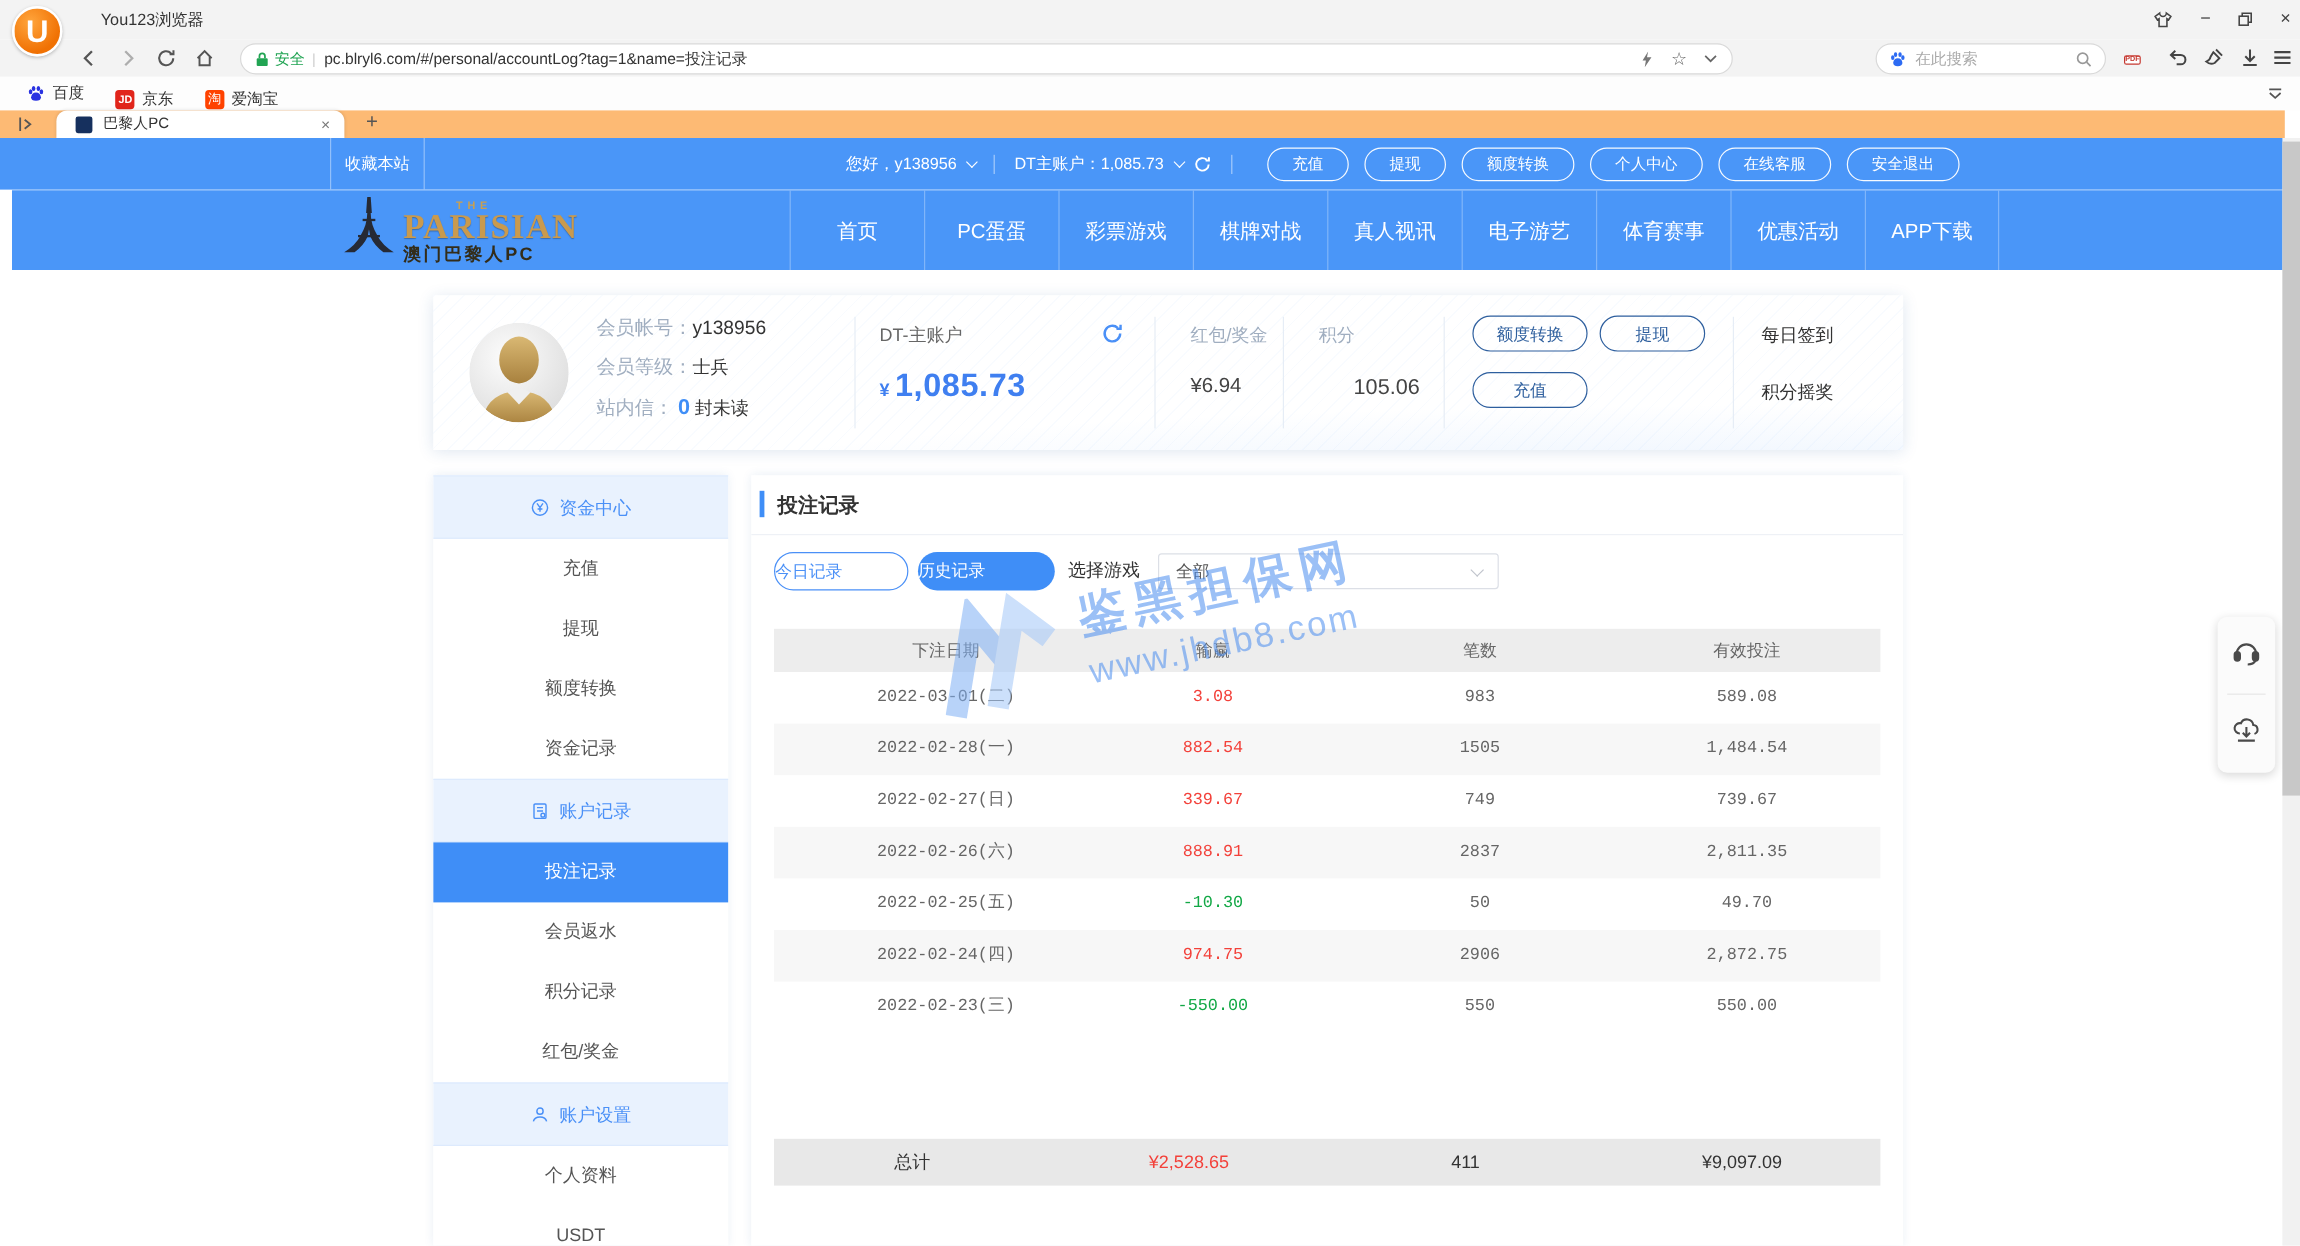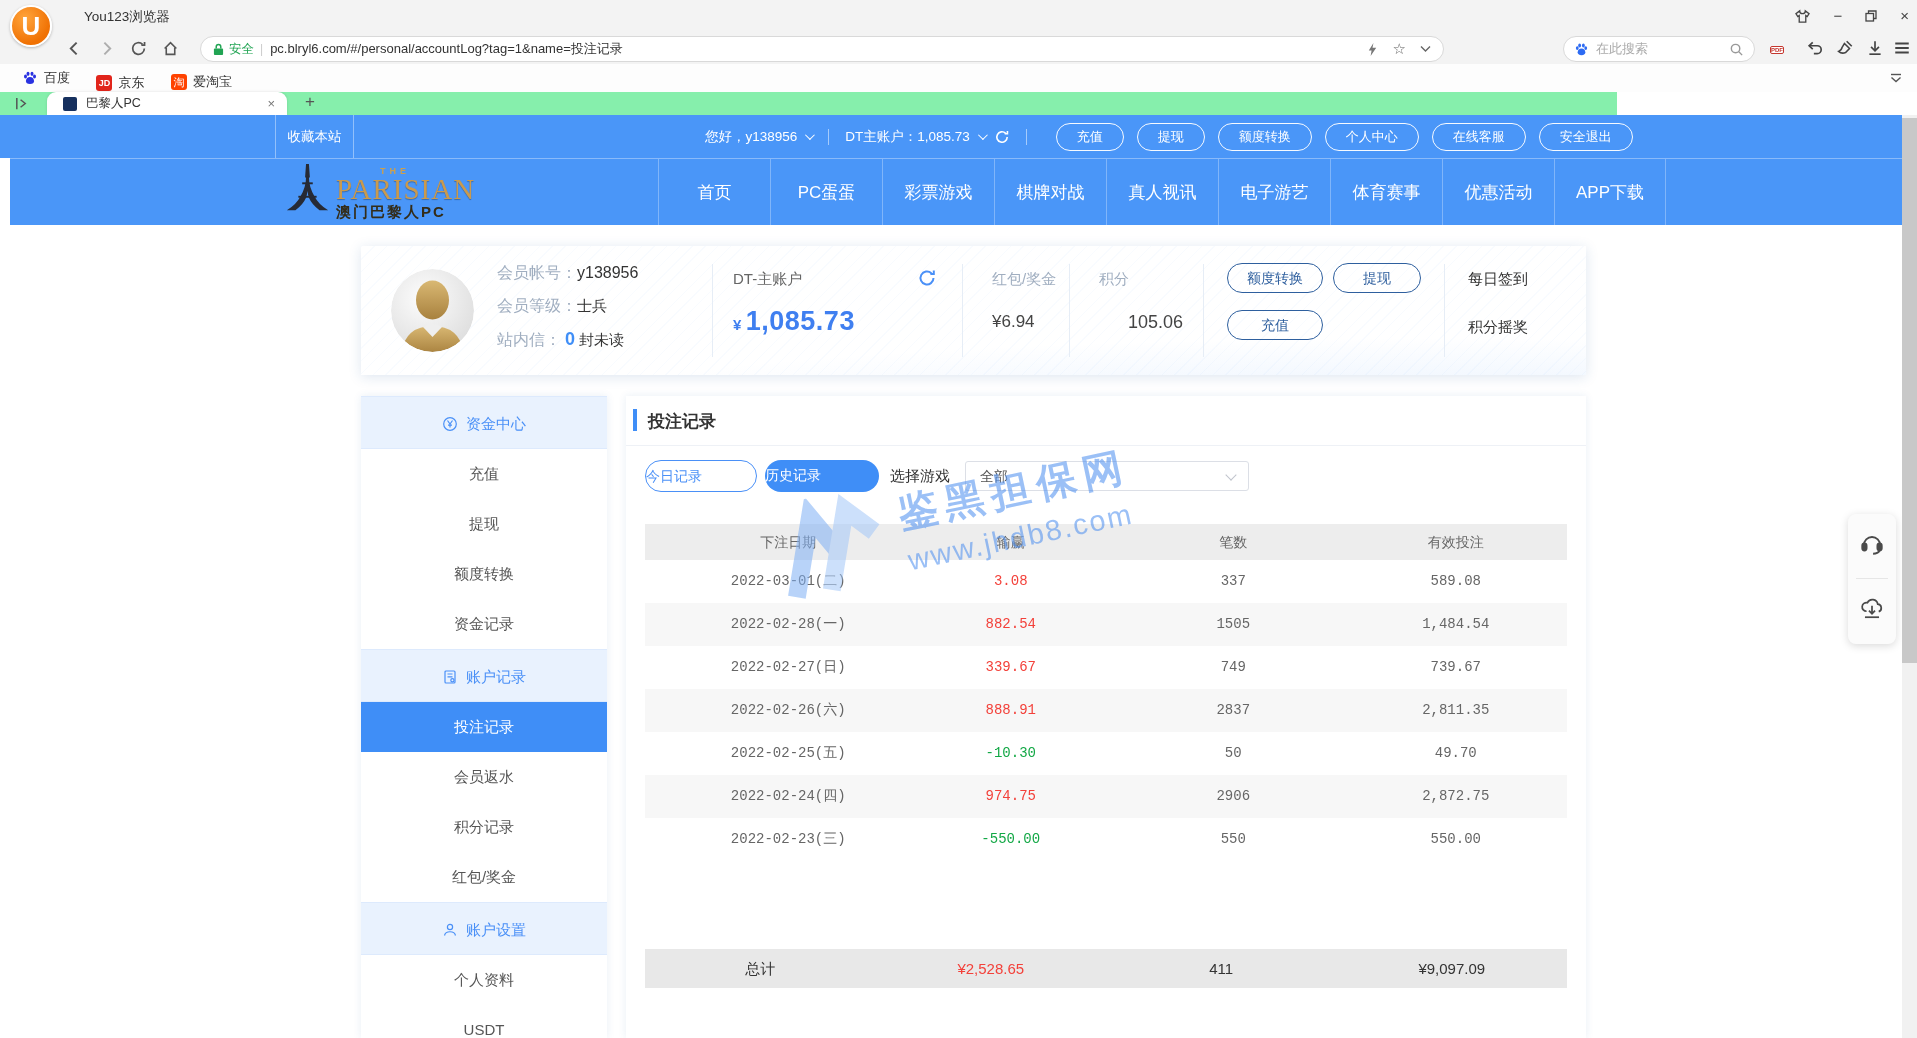--- a/index.html
+++ b/index.html
@@ -37,21 +37,21 @@
     color:#c4362e; font-size:6px; font-weight:bold; text-align:center; line-height:17px; }
 
   .bookmarkbar { position:absolute; left:0; top:64px; width:1917px; height:28px; background:#fdfdfd; }
   .bm-item { display:inline-flex; align-items:center; gap:6px; margin-left:22px; height:28px;
     font-size:13px; color:#333; cursor:pointer; }
   .bm-badge { width:16px; height:16px; border-radius:3px; color:#fff; text-align:center; }
   .bm-jd { background:#e1251b; font-size:9px; font-weight:bold; line-height:16px; }
   .bm-tao { background:#ff4200; font-size:11px; line-height:16px; }
   .bm-collapse { position:absolute; right:14px; top:9px; }
 
-  .tabbar { position:absolute; left:0; top:92px; width:1617px; height:23px; background:#86efac; }
+  .tabbar { position:absolute; left:0; top:92px; width:1904px; height:23px; background:#fdba74; }
   .tab-toggle { position:absolute; left:14px; top:4px; }
   .tab { position:absolute; left:47px; top:0; width:240px; height:23px; background:#fff;
     border-radius:9px 9px 0 0; display:flex; align-items:center; padding:0 12px 0 16px;
     box-shadow:0 0 3px rgba(0,0,0,.12); }
   .tab-favicon { width:14px; height:14px; background:#16305e; border-radius:2px; }
   .tab-title { font-size:12.5px; color:#333; margin-left:9px; flex:1; }
   .tab-close { color:#777; font-size:13px; }
   .newtab { position:absolute; left:305px; top:0px; font-size:17px; color:#555; }
 
   
@@ -66,21 +66,21 @@
   .vsep { width:1px; height:16px; background:rgba(255,255,255,.5); margin:0 16px; }
   .pill-btn { border:1px solid rgba(255,255,255,.95); border-radius:15px; padding:4px 20px;
     font-size:13px; color:#fff; margin-left:13px; cursor:pointer; white-space:nowrap; }
   .refresh-ic { margin-left:9px; }
 
   .mainnav { position:absolute; left:10px; top:158px; width:1917px; height:67px; background:#4a96f8;
     border-top:1px solid rgba(255,255,255,.35); }
   .logo-block { position:absolute; left:272px; top:3px; display:flex; }
   .logo-texts { margin-left:4px; }
   .logo-the { font-size:9px; letter-spacing:4px; color:#caa050; font-weight:bold; margin:4px 0 0 44px; }
-  .logo-parisian { font-family:"Liberation Serif","DejaVu Serif",serif; font-size:29px; font-weight:normal;
+  .logo-parisian { font-family:"Liberation Serif","DejaVu Serif",serif; font-size:29px; font-weight:bold;
     color:#c99a4e; letter-spacing:1px; line-height:26px; text-shadow:0 1px 1px rgba(0,0,0,.3); }
   .logo-sub { font-size:15px; font-weight:bold; color:#332c18; letter-spacing:2px; margin-top:1px; }
   .nav-list { position:absolute; left:648px; top:0; height:67px; display:flex; }
   .nav-item { width:112px; height:67px; line-height:67px; text-align:center; color:#fff; font-size:17px;
     border-left:1px solid rgba(255,255,255,.3); cursor:pointer; }
   .nav-item:last-child { border-right:1px solid rgba(255,255,255,.3); }
 
   
   .profile-card { position:absolute; left:361px; top:246px; width:1225px; height:129px; background:
     radial-gradient(120% 90% at 88% 125%, rgba(74,150,248,.12), rgba(74,150,248,0) 60%),
@@ -492,21 +492,21 @@
     <div class="t-row t-head" id="t-head">
         <div class="t-cell">下注日期</div>
         <div class="t-cell">输赢</div>
         <div class="t-cell">笔数</div>
         <div class="t-cell">有效投注</div>
       </div>
     <div class="t-body" id="t-body">
         <div class="t-row">
           <div class="t-cell">2022-03-01(二)</div>
           <div class="t-cell pos">3.08</div>
-          <div class="t-cell">337</div>
+          <div class="t-cell">983</div>
           <div class="t-cell">589.08</div>
         </div>
         <div class="t-row">
           <div class="t-cell">2022-02-28(一)</div>
           <div class="t-cell pos">882.54</div>
           <div class="t-cell">1505</div>
           <div class="t-cell">1,484.54</div>
         </div>
         <div class="t-row">
           <div class="t-cell">2022-02-27(日)</div>

